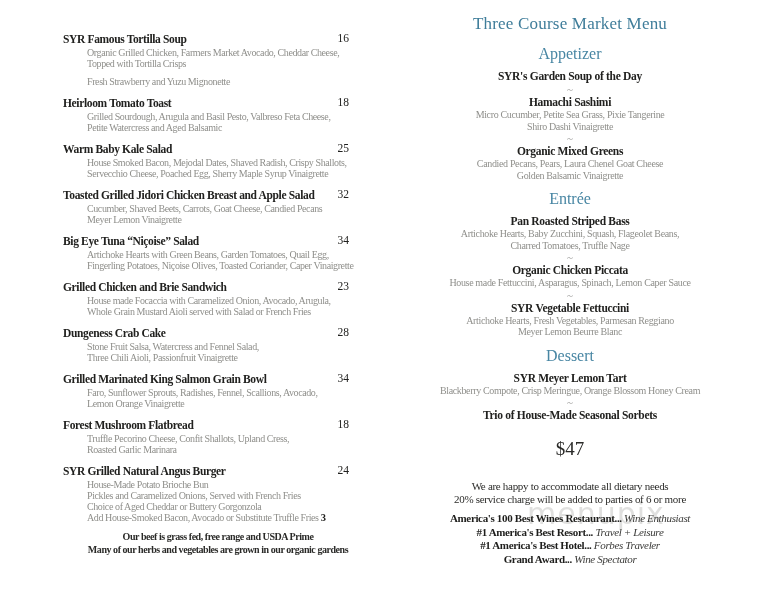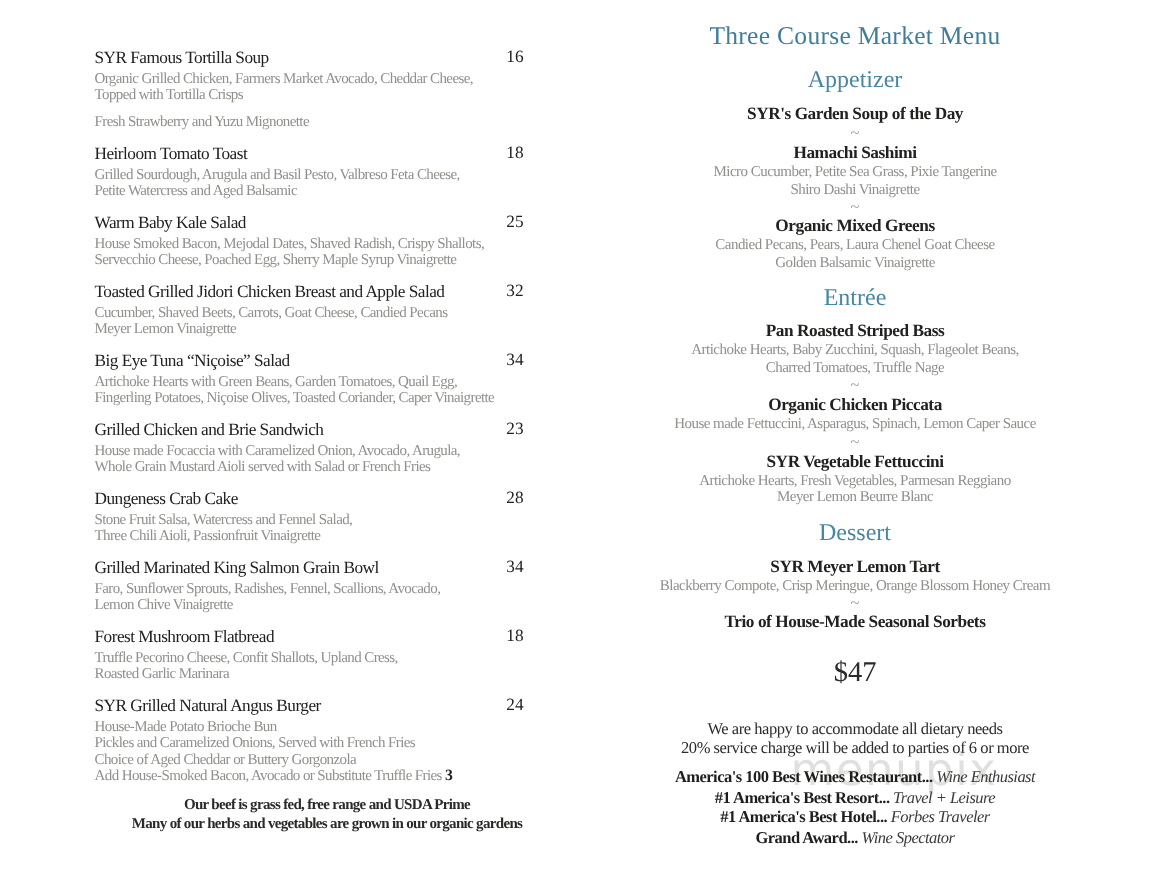--- a/index.html
+++ b/index.html
@@ -4,23 +4,23 @@
 <style>
   html,body{margin:0;padding:0;background:#fff;}
   .page{
     position:relative;width:768px;height:594px;background:#ffffff;overflow:hidden;
     font-family:"Liberation Serif","DejaVu Serif",serif;color:#21211f;
   }
   
   .left-col{position:absolute;left:63px;top:30px;width:286px;z-index:2;}
   .menu-item{margin-bottom:7px;}
   .item-head{position:relative;line-height:16px;white-space:nowrap;}
-  .item-name{font-weight:normal;font-size:11.5px;letter-spacing:-0.35px;color:#21211f;margin-top:28px;}
+  .item-name{font-weight:bold;font-size:11.5px;letter-spacing:-0.35px;color:#21211f;margin-top:28px;}
   .item-price{position:absolute;right:0;top:0;font-weight:normal;font-size:11.5px;color:#21211f;}
-  .item-desc{font-size:10px;line-height:11px;letter-spacing:-0.4px;color:#8f8f8b;white-space:nowrap;}
+  .item-desc{font-size:10px;line-height:11px;letter-spacing:-0.4px;color:#8f8f8b;white-space:nowrap;margin-left:24px;}
   .addon-price{font-weight:bold;color:#21211f;font-size:10.5px;letter-spacing:0;}
   .footnote{margin-top:6px;text-align:center;}
   .footnote-line{font-weight:bold;font-size:10px;line-height:13px;letter-spacing:-0.45px;color:#2a2a28;white-space:nowrap;margin-left:24px;}
   
   .right-col{position:absolute;left:408px;top:14px;width:324px;text-align:center;z-index:2;}
   .market-title{font-size:17px;line-height:20px;color:#3f7d9a;letter-spacing:0.2px;margin-bottom:10px;}
   .section-heading{font-size:16px;line-height:19px;color:#4886a3;margin-top:8px;margin-bottom:6px;}
   .course-name{font-weight:bold;font-size:11.5px;line-height:14px;letter-spacing:-0.3px;color:#21211f;}
   .course-desc{font-size:10px;line-height:11.5px;letter-spacing:-0.35px;color:#8f8f8b;}
   .separator{font-size:11px;line-height:10px;color:#9a9a98;margin:1px 0;}
@@ -81,21 +81,21 @@
           <div class="item-desc">Whole Grain Mustard Aioli served with Salad or French Fries</div>
         </div>
         <div class="menu-item">
           <div class="item-head"><span class="item-name">Dungeness Crab Cake</span><span class="item-price">28</span></div>
           <div class="item-desc">Stone Fruit Salsa, Watercress and Fennel Salad,</div>
           <div class="item-desc">Three Chili Aioli, Passionfruit Vinaigrette</div>
         </div>
         <div class="menu-item">
           <div class="item-head"><span class="item-name">Grilled Marinated King Salmon Grain Bowl</span><span class="item-price">34</span></div>
           <div class="item-desc">Faro, Sunflower Sprouts, Radishes, Fennel, Scallions, Avocado,</div>
-          <div class="item-desc">Lemon Chive Vinaigrette</div>
+          <div class="item-desc">Lemon Orange Vinaigrette</div>
         </div>
         <div class="menu-item">
           <div class="item-head"><span class="item-name">Forest Mushroom Flatbread</span><span class="item-price">18</span></div>
           <div class="item-desc">Truffle Pecorino Cheese, Confit Shallots, Upland Cress,</div>
           <div class="item-desc">Roasted Garlic Marinara</div>
         </div>
         <div class="menu-item">
           <div class="item-head"><span class="item-name">SYR Grilled Natural Angus Burger</span><span class="item-price">24</span></div>
           <div class="item-desc">House-Made Potato Brioche Bun</div>
           <div class="item-desc">Pickles and Caramelized Onions, Served with French Fries</div>

